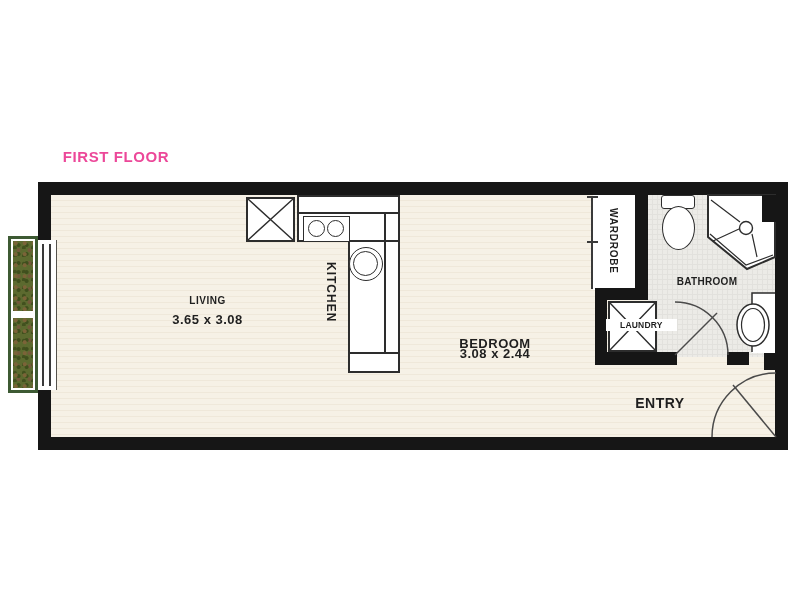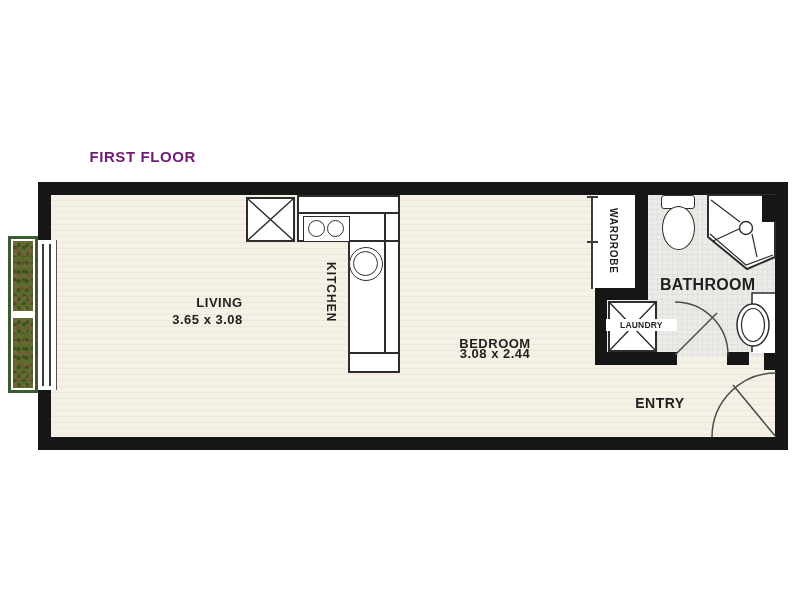--- a/index.html
+++ b/index.html
@@ -71,27 +71,27 @@
   .laundry-box{left:608px;top:301px;width:49px;height:51px;z-index:5;}
   
   .wr-door{left:591px;top:197px;width:2px;height:92px;background:#3a3a3a;z-index:6;}
   .wr-tick{height:2px;width:11px;background:#3a3a3a;z-index:6;}
   .wr-tick.t1{left:587px;top:196px;}
   .wr-tick.t2{left:587px;top:241px;}
   
   .svg-overlay{left:0;top:0;width:800px;height:600px;z-index:6;pointer-events:none;}
   
   .lbl{color:#1f1f1f;font-weight:bold;z-index:7;text-align:center;letter-spacing:0.5px;}
-  .title{left:36px;top:148px;width:160px;font-size:15px;text-align:right;color:#701a75;letter-spacing:0.6px;}
-  .living{left:162px;top:295px;width:115px;font-size:13px;}
+  .title{left:36px;top:148px;width:160px;font-size:15px;text-align:center;color:#ec4899;letter-spacing:0.6px;}
+  .living{left:150px;top:295px;width:115px;font-size:10px;}
   .living-dim{left:150px;top:312px;width:115px;font-size:13px;}
   .bedroom{left:435px;top:294px;width:120px;font-size:13px;margin-top:42px;}
   .bedroom-dim{left:435px;top:326px;width:120px;font-size:13px;margin-top:20px;}
   .entry{left:625px;top:395px;width:70px;font-size:14px;}
-  .bathroom{left:660px;top:276px;width:94px;font-size:16px;letter-spacing:0.3px;}
+  .bathroom{left:660px;top:276px;width:94px;font-size:10px;letter-spacing:0.3px;}
   .vlbl{writing-mode:vertical-rl;text-orientation:sideways;}
   .kitchen{left:324px;top:246px;height:92px;font-size:12px;letter-spacing:1px;}
   .wardrobe{left:608px;top:199px;height:84px;font-size:10px;letter-spacing:0.8px;}
   .laundry-lbl{left:606px;top:320px;width:53px;font-size:8.5px;letter-spacing:0.2px;z-index:7;}
   .laundry-lbl span{background:#ffffff;padding:1px 14px;}
 </style>
 </head>
 <body>
 
 <div class="abs lbl title">FIRST FLOOR</div>

